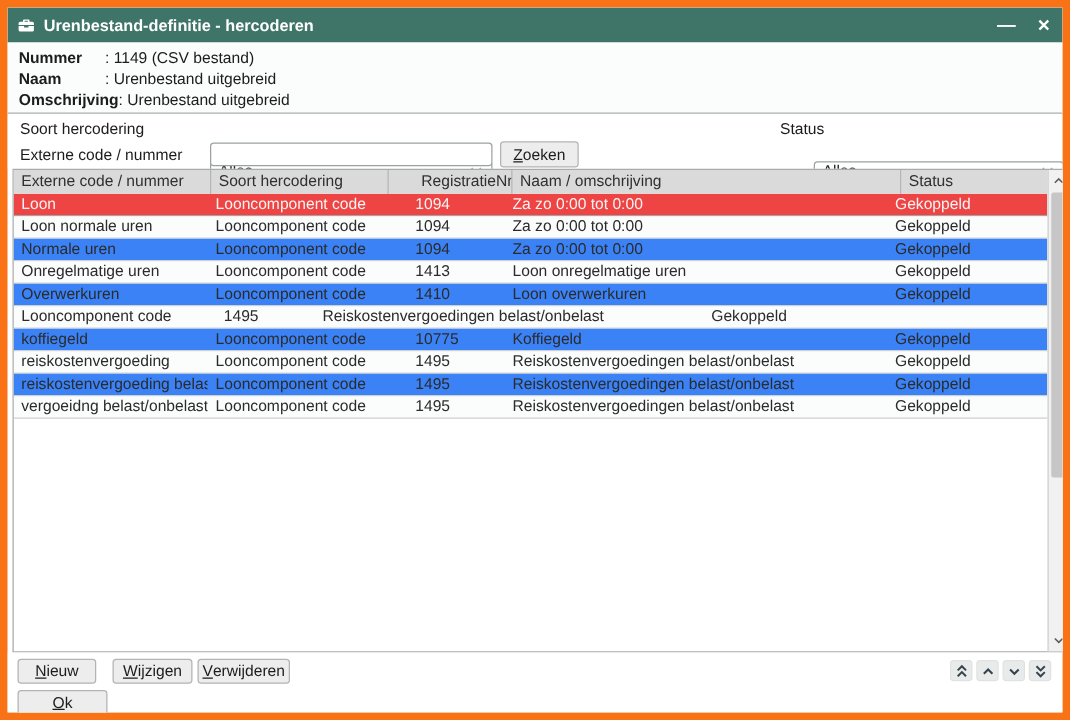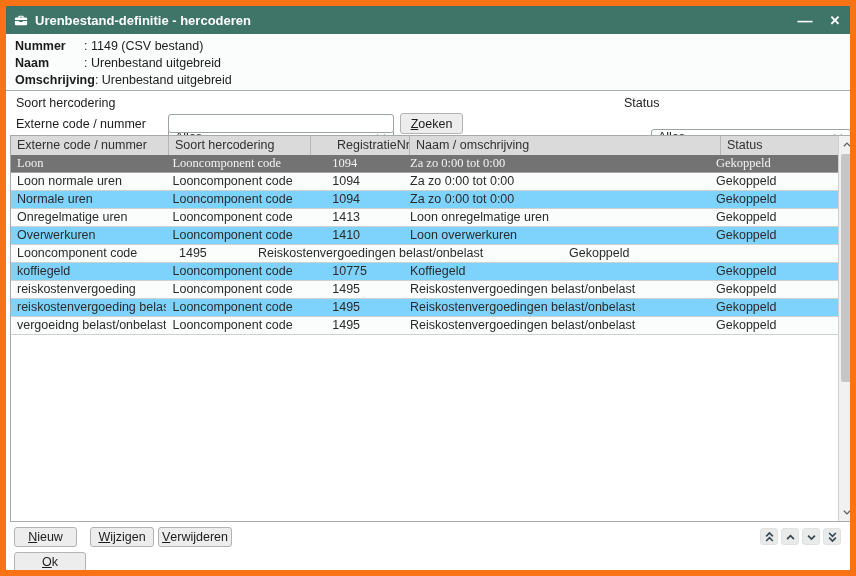--- a/index.html
+++ b/index.html
@@ -59,23 +59,23 @@
   
   .tablewrap {
     position:absolute; left:4px; top:129px; width:845px; height:387px;
     border:1px solid #a7aba9; background:#fff;
   }
   .thead { display:flex; height:19px; background:#dadada; font-size:12.5px; color:#303030; }
   .hcell { padding:2px 0 0 6px; border-right:1px solid #b6b6b6; overflow:hidden; white-space:nowrap; }
   .hcell:last-child { border-right:none; }
   .c0 { width:158px; } .c1 { width:142px; } .c2 { width:79px;margin-left:20px; } .c3 { width:311px; } .c4 { flex:1; }
   .tbody { position:absolute; left:0; top:19px; right:16px; bottom:0; overflow:hidden; }
-  .trow { display:flex; height:18px; font-size:12.5px; color:#2b2b2b; border-bottom:1px solid #cdd1d0; background:#7dd3fc; }
+  .trow { display:flex; height:18px; font-size:12.5px; color:#2b2b2b; border-bottom:1px solid #cdd1d0; background:#3b82f6; }
   .trow:nth-child(even) { background:#fbfdfc; }
-  .trow.selected { background:#737373; color:#f4f4f4; border-bottom-color:#a4a4a4;font-family:Liberation Serif, serif; }
+  .trow.selected { background:#ef4444; color:#f4f4f4; border-bottom-color:#a4a4a4; }
   .tcell { padding:1px 0 0 6px; overflow:hidden; white-space:nowrap; }
   .trow .c4 { flex:none; width:128px; }
   
   .vscroll { position:absolute; top:0; right:0; bottom:0; width:16px; background:#f1f1f1; border-left:1px solid #d0d0d0; }
   .sb-arrow { position:absolute; left:0; width:16px; height:16px; display:flex; align-items:center; justify-content:center; }
   .sb-up { top:1px; } .sb-down { bottom:1px; }
   .sb-thumb { position:absolute; left:2px; top:18px; width:11px; height:228px; background:#c6c6c6; border-radius:2px; }
   
   .actions { position:absolute; left:0; top:516px; right:0; bottom:0; background:#fff; }
   .btn-nieuw  { position:absolute; left:8px;  top:5px; width:63px; height:20px; }

